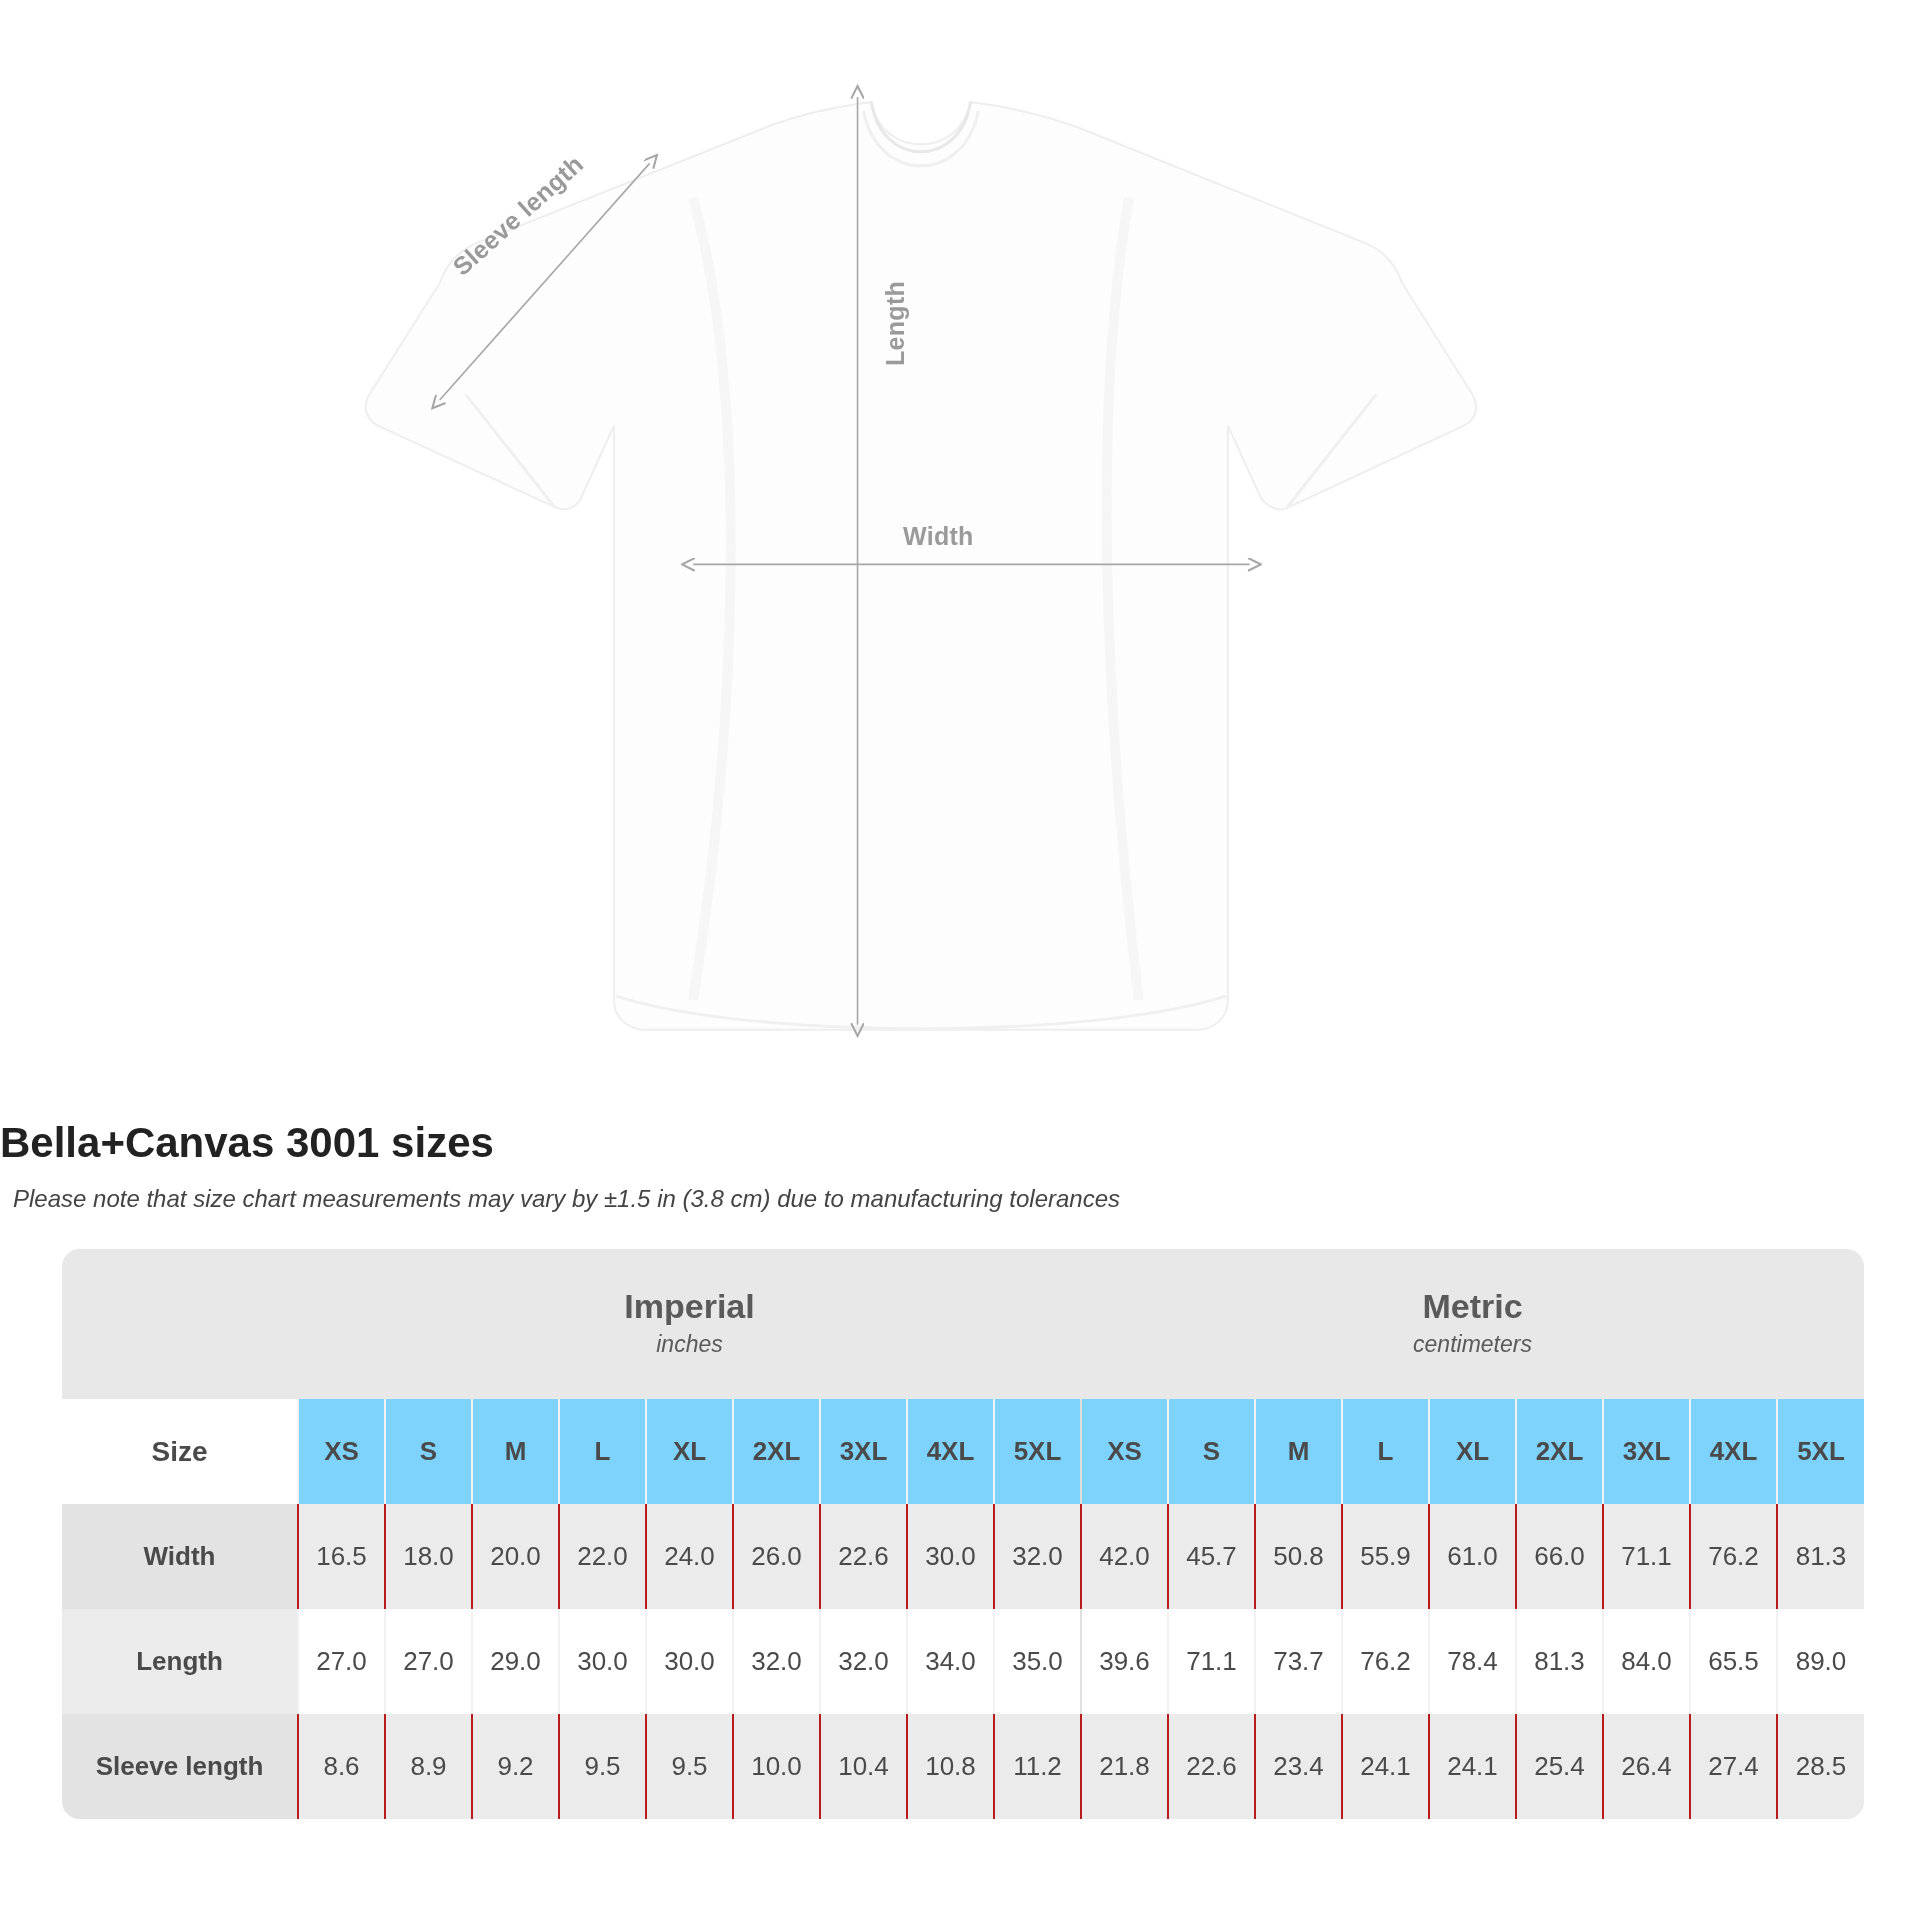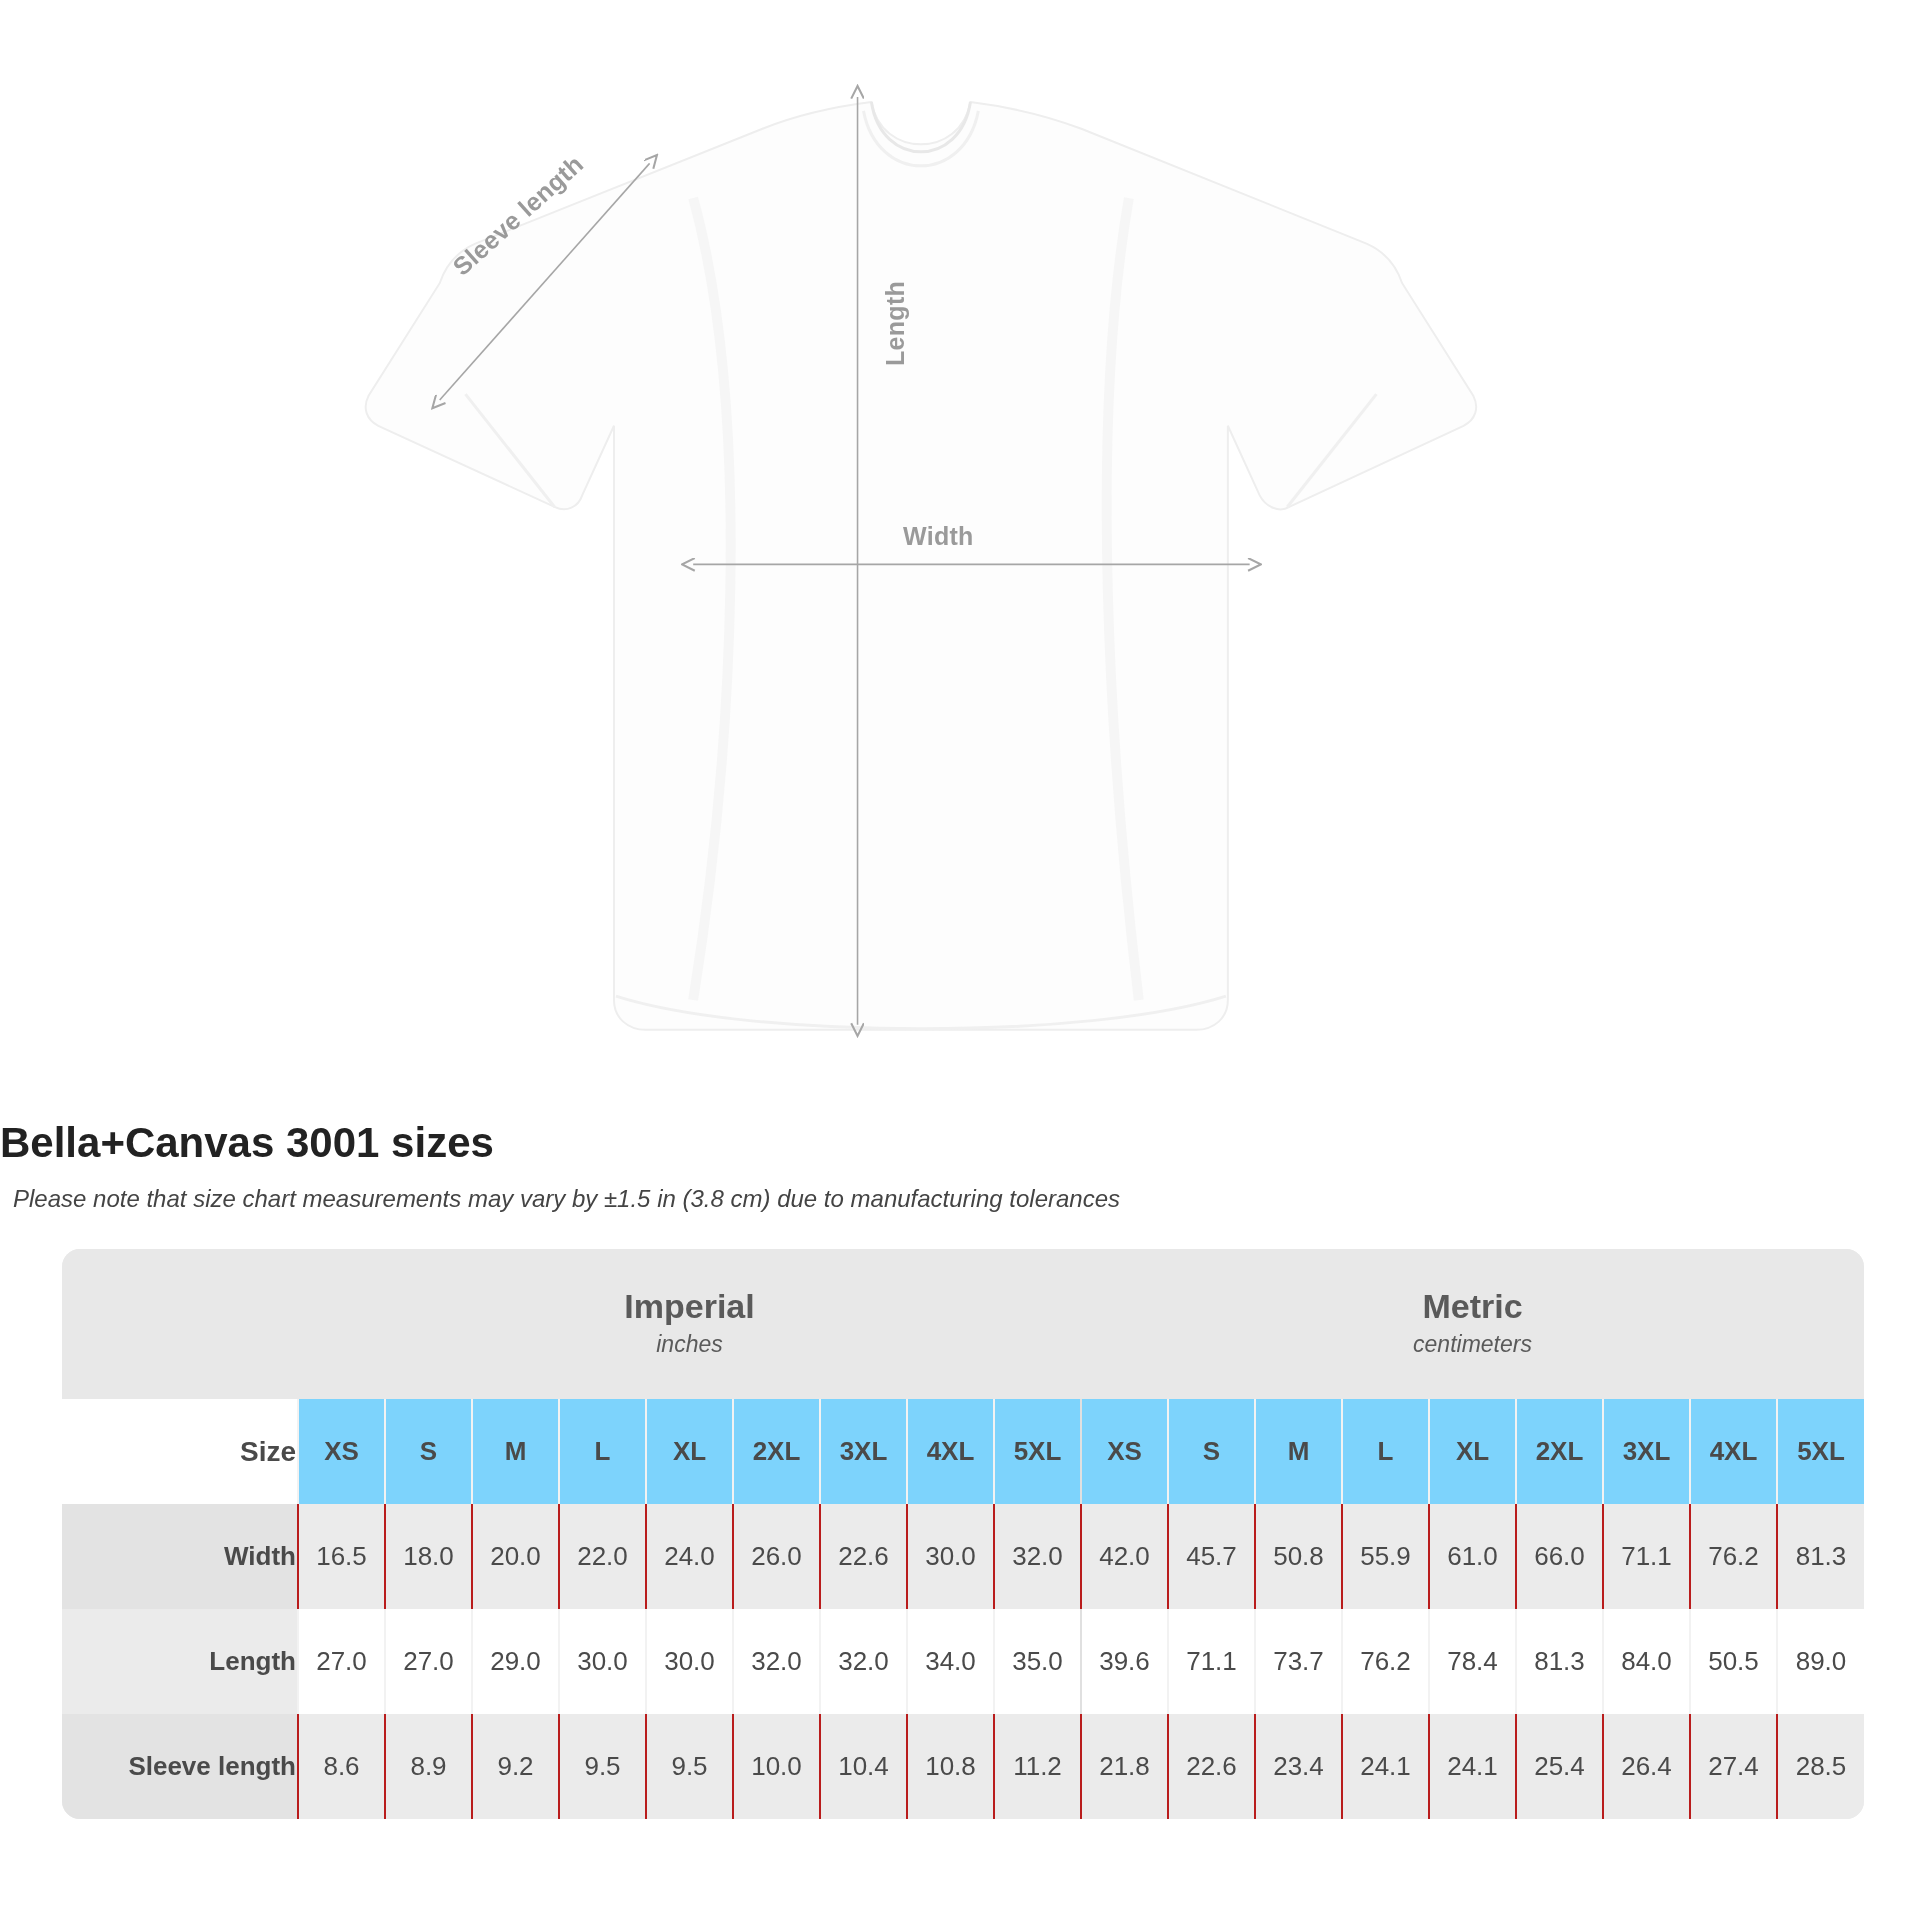--- a/index.html
+++ b/index.html
@@ -127,21 +127,21 @@
     font-size: 27px;
     color: #3d3d3d;
   }
   .data-row.alt td {
     background: #ebebeb;
   }
   .data-row td.rowlabel,
   .size-row th.rowlabel {
     font-weight: bold;
     color: #4a4a4a;
-    text-align: right;
+    text-align: center;
   }
   .data-row td.rowlabel {
     background: #ebebeb;
   }
   .data-row.alt td.rowlabel {
     background: #e3e3e3;
   }
   
   .size-row th + th,
   .data-row td + td {
@@ -301,21 +301,21 @@
         <td>32.0</td>
         <td>34.0</td>
         <td>35.0</td>
         <td class="sep-strong">39.6</td>
         <td>71.1</td>
         <td>73.7</td>
         <td>76.2</td>
         <td>78.4</td>
         <td>81.3</td>
         <td>84.0</td>
-        <td>50.5</td>
+        <td>65.5</td>
         <td>89.0</td>
       </tr>
 
       <tr class="data-row alt">
         <td class="rowlabel">Sleeve length</td>
         <td>8.6</td>
         <td>8.9</td>
         <td>9.2</td>
         <td>9.5</td>
         <td>9.5</td>

